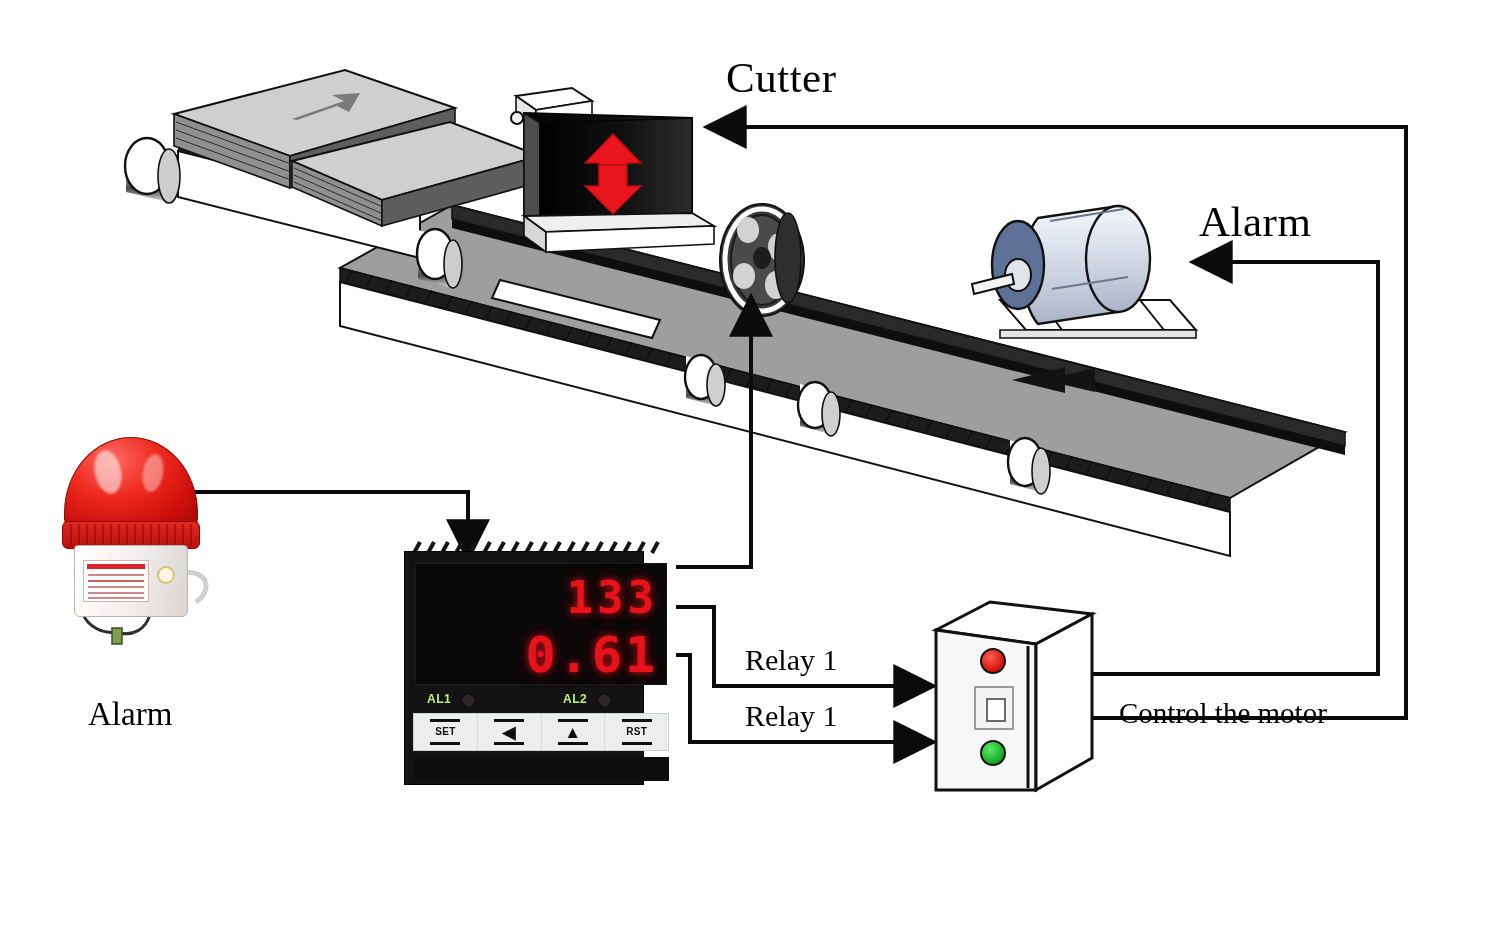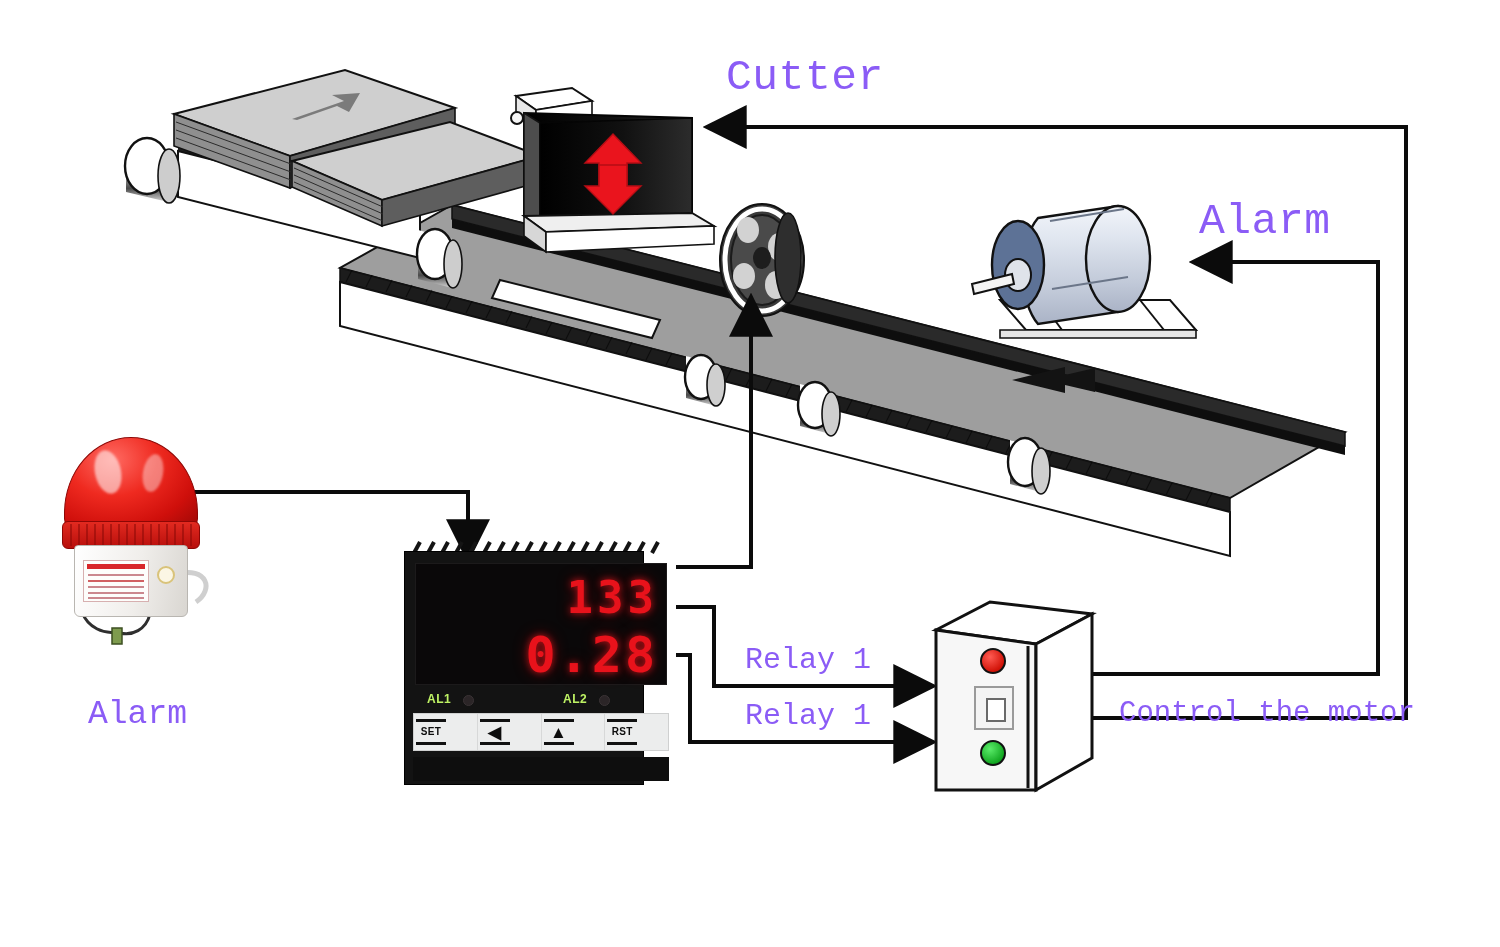--- a/index.html
+++ b/index.html
@@ -12,22 +12,22 @@
     position: relative;
     width: 1500px;
     height: 947px;
     background: #ffffff;
     overflow: hidden;
   }
   #vec { position: absolute; left: 0; top: 0; width: 1500px; height: 947px; }
 
   .lbl {
     position: absolute;
-    font-family: Liberation Mono, monospace;
-    color: #8b5cf6;
+    font-family: Liberation Serif, serif;
+    color: #000000;
     white-space: nowrap;
     line-height: 1;
   }
   #label-cutter { left: 726px; top: 56px; font-size: 43px; font-weight: 400; letter-spacing: .5px; }
   #label-motor  { left: 1199px; top: 200px; font-size: 43px; font-weight: 400; letter-spacing: .5px; }
   #label-alarm  { left: 88px;  top: 667px; font-size: 33px; font-weight: 400; margin-top: 31px; }
   #label-relay1 { left: 745px; top: 645px; font-size: 30px; font-weight: 500; }
   #label-relay2 { left: 745px; top: 701px; font-size: 30px; font-weight: 500; }
   #label-ctrl-motor  { left: 1119px; top: 631px; font-size: 29px; font-weight: 500; }
   #label-ctrl-cutter { left: 1119px; top: 699px; font-size: 29px; font-weight: 500; }
@@ -86,21 +86,21 @@
   #keypad {
     position: absolute; left: 8px; top: 161px;
     width: 256px; height: 38px;
     background: #eceded;
     border: 1px solid #cfd0d0;
     display: flex;
   }
   .key {
     flex: 1 1 0;
     position: relative;
-    display: flex; align-items: center; 
+    display: flex; align-items: center; justify-content: center;
     border-right: 1px solid #d7d8d8;
   }
   .key:last-child { border-right: none; }
   .keycap {
     position: relative;
     width: 34px; height: 26px;
     display: flex; align-items: center; justify-content: center;
   }
   .keycap::before, .keycap::after {
     content: ""; position: absolute; left: 2px; right: 2px;
@@ -502,21 +502,21 @@
           <line x1="220" y1="13" x2="226" y2="2"></line>
         <line x1="234" y1="13" x2="240" y2="2"></line>
           <line x1="248" y1="13" x2="254" y2="2"></line>
       </g>
     </svg>
   </div>
 
   <div id="counter">
     <div id="screen">
       <div id="seg-upper" class="seg">133</div>
-      <div id="seg-lower" class="seg">0.28</div>
+      <div id="seg-lower" class="seg">0.61</div>
     </div>
 
     <div class="al-row">
       <span id="al1-label" class="al">AL1</span>
       <span id="al1-led" class="al-led"></span>
       <span id="al2-label" class="al">AL2</span>
       <span id="al2-led" class="al-led"></span>
     </div>
 
     <div id="keypad">

